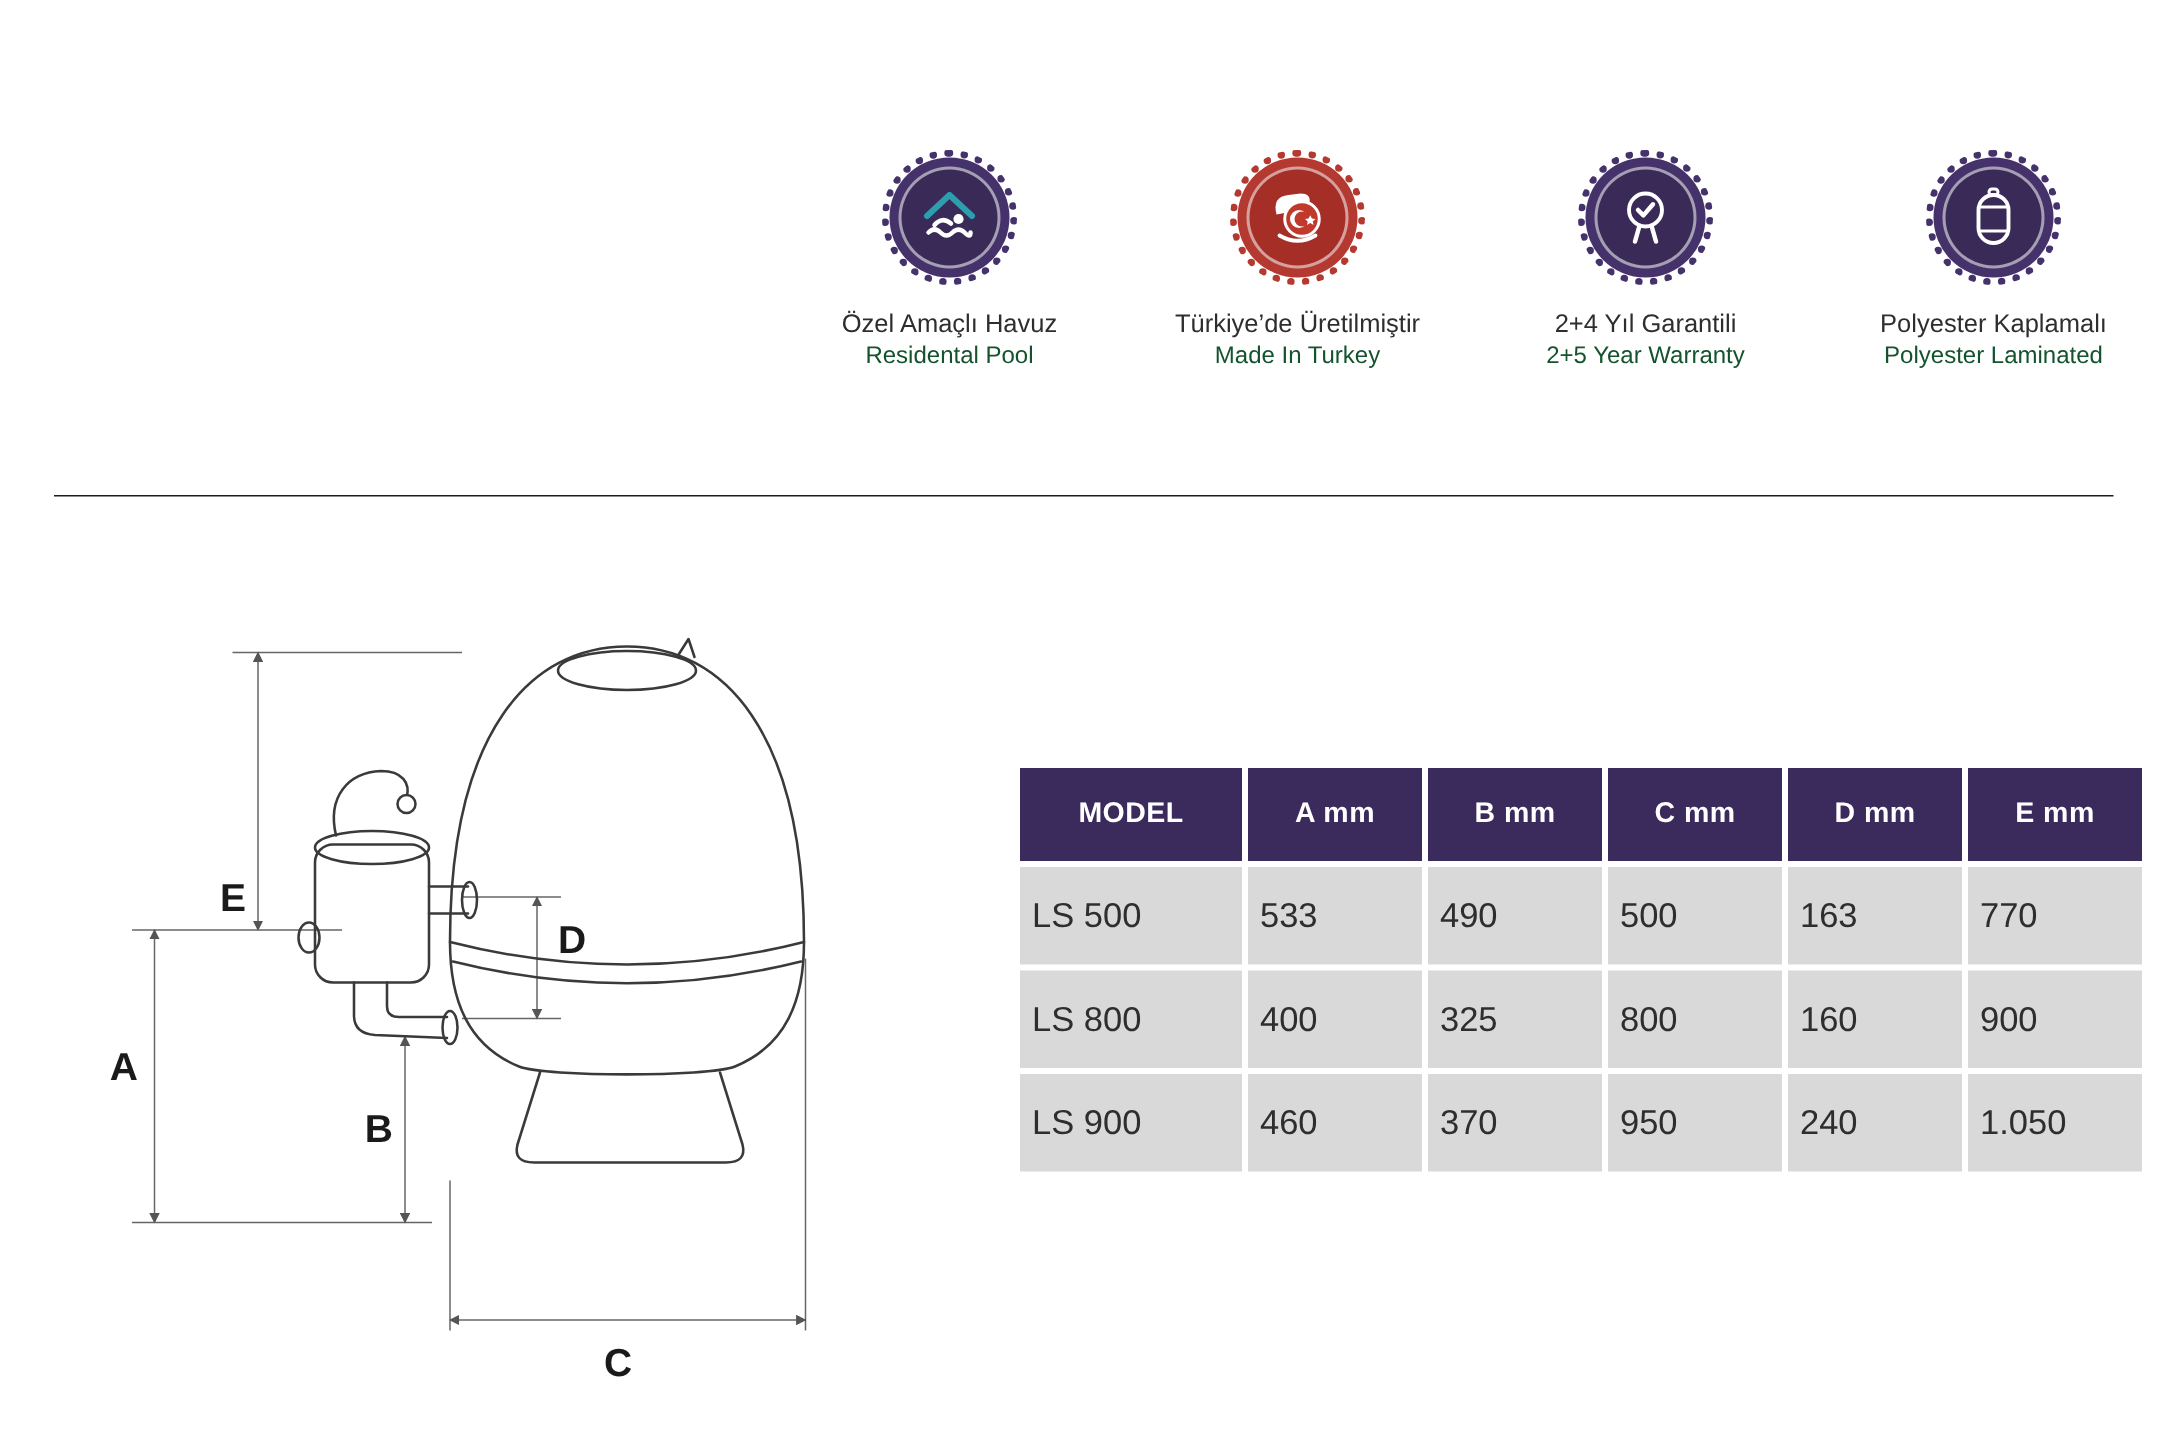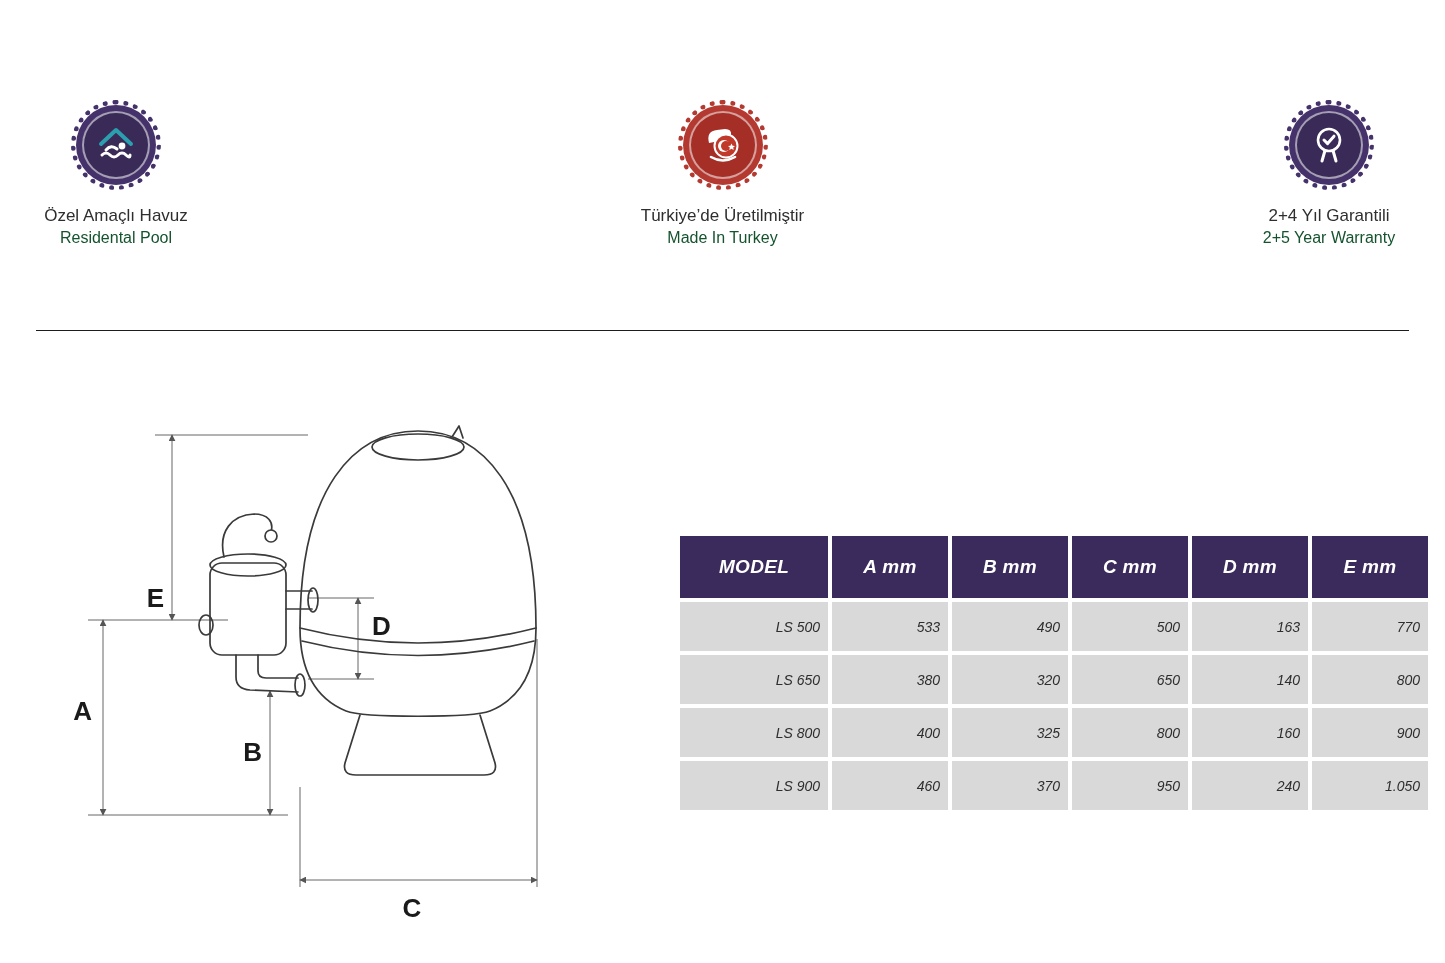--- a/index.html
+++ b/index.html
@@ -1,21 +1,21 @@
 <!DOCTYPE html>
 <html><head>
 <meta charset="utf-8">
 <style>
   html,body{margin:0;padding:0;background:#fff;}
   .page{position:relative;width:1445px;height:963px;background:#ffffff;overflow:hidden;
         font-family:"Liberation Sans", sans-serif;color:#2e2e2e;}
 
   
   .badges-row{position:absolute;top:100px;left:0;width:100%;
-              display:flex;justify-content:space-between;gap:16px;}
+              display:flex;justify-content:flex-end;gap:0;}
   .badge-item{width:232px;text-align:center;}
   .badge-circle{width:90px;height:90px;border-radius:50%;margin:0 auto;position:relative;
                 background:#46326b;background-clip:padding-box;border:5px dotted #46326b;
                 box-sizing:border-box;}
   .badge-inner{position:absolute;top:6px;left:6px;right:6px;bottom:6px;border-radius:50%;
                background:#392a57;border:2px solid rgba(255,255,255,.55);box-sizing:border-box;
                display:flex;align-items:center;justify-content:center;}
   .badge-red .badge-circle{background:#b43a31;background-clip:padding-box;border-color:#b43a31;}
   .badge-red .badge-inner{background:#a52e27;}
   .badge-title{margin-top:14px;font-size:17px;color:#2e2e2e;line-height:23px;}
@@ -26,28 +26,28 @@
 
   
   .diagram{position:absolute;left:60px;top:395px;width:520px;height:545px;}
   .diagram svg{display:block;}
   .dim{stroke:#666;stroke-width:1;fill:none;}
   .outline{stroke:#3a3a3a;stroke-width:1.7;fill:none;stroke-linejoin:round;stroke-linecap:round;}
   .outline-fill{stroke:#3a3a3a;stroke-width:1.7;fill:#ffffff;stroke-linejoin:round;}
   .dim-label{font-family:"Liberation Sans",sans-serif;font-weight:bold;font-size:26px;fill:#1a1a1a;}
 
   
-  .spec-table-wrap{position:absolute;left:676px;top:532px;font-style:italic;}
+  .spec-table-wrap{position:absolute;left:676px;top:508px;}
   table.spec{border-collapse:separate;border-spacing:4px;}
   table.spec th{background:#3b2a5c;color:#ffffff;font-weight:bold;font-size:19px;
                 height:62px;padding:0 8px;text-align:center;letter-spacing:.3px;}
   table.spec th.model-col{width:132px;}
   table.spec th.num-col{width:100px;}
-  table.spec td{background:#d9d9d9;color:#2e2e2e;font-size:14px;height:49px;
-                text-align:right;padding:0 8px;}
+  table.spec td{background:#d9d9d9;color:#2e2e2e;font-size:23px;height:65px;
+                text-align:left;padding:0 8px;}
 </style>
 </head>
 <body>
 
 <div class="page">
 
   <div class="badges-row">
 
     <div class="badge-item">
       <div class="badge-circle">
@@ -89,20 +89,34 @@
             <path d="M19,19 l3.6,3.6 l6.4,-7.4" fill="none" stroke="#ffffff" stroke-width="3" stroke-linecap="round" stroke-linejoin="round"></path>
             <path d="M20,29.5 L17,40" stroke="#ffffff" stroke-width="3" stroke-linecap="round"></path>
             <path d="M28,29.5 L31,40" stroke="#ffffff" stroke-width="3" stroke-linecap="round"></path>
           </svg>
         </div>
       </div>
       <div class="badge-title">2+4 Yıl Garantili</div>
       <div class="badge-subtitle">2+5 Year Warranty</div>
     </div>
 
+    <div class="badge-item">
+      <div class="badge-circle">
+        <div class="badge-inner">
+          <svg width="48" height="48" viewBox="0 0 48 48">
+            <rect x="21" y="5" width="6" height="4" rx="2" fill="none" stroke="#ffffff" stroke-width="2"></rect>
+            <rect x="14" y="9" width="20" height="32" rx="10" fill="none" stroke="#ffffff" stroke-width="2.6"></rect>
+            <line x1="14" y1="17" x2="34" y2="17" stroke="#ffffff" stroke-width="2"></line>
+            <line x1="14" y1="33" x2="34" y2="33" stroke="#ffffff" stroke-width="2"></line>
+          </svg>
+        </div>
+      </div>
+      <div class="badge-title">Polyester Kaplamalı</div>
+      <div class="badge-subtitle">Polyester Laminated</div>
+    </div>
 
   </div>
 
   <div class="divider"></div>
 
   <div class="diagram">
     <svg width="520" height="545" viewBox="0 0 520 545">
       <defs>
         <marker id="arr" viewBox="0 0 10 10" refX="9" refY="5" markerWidth="7" markerHeight="7" orient="auto-start-reverse">
           <path d="M0,0 L10,5 L0,10 z" fill="#555"></path>
@@ -167,28 +181,20 @@
       <tbody>
         <tr>
           <td>LS 500</td>
           <td>533</td>
           <td>490</td>
           <td>500</td>
           <td>163</td>
           <td>770</td>
         </tr>
         <tr>
-          <td>LS 650</td>
-          <td>380</td>
-          <td>320</td>
-          <td>650</td>
-          <td>140</td>
-          <td>800</td>
-        </tr>
-        <tr>
           <td>LS 800</td>
           <td>400</td>
           <td>325</td>
           <td>800</td>
           <td>160</td>
           <td>900</td>
         </tr>
         <tr>
           <td>LS 900</td>
           <td>460</td>

